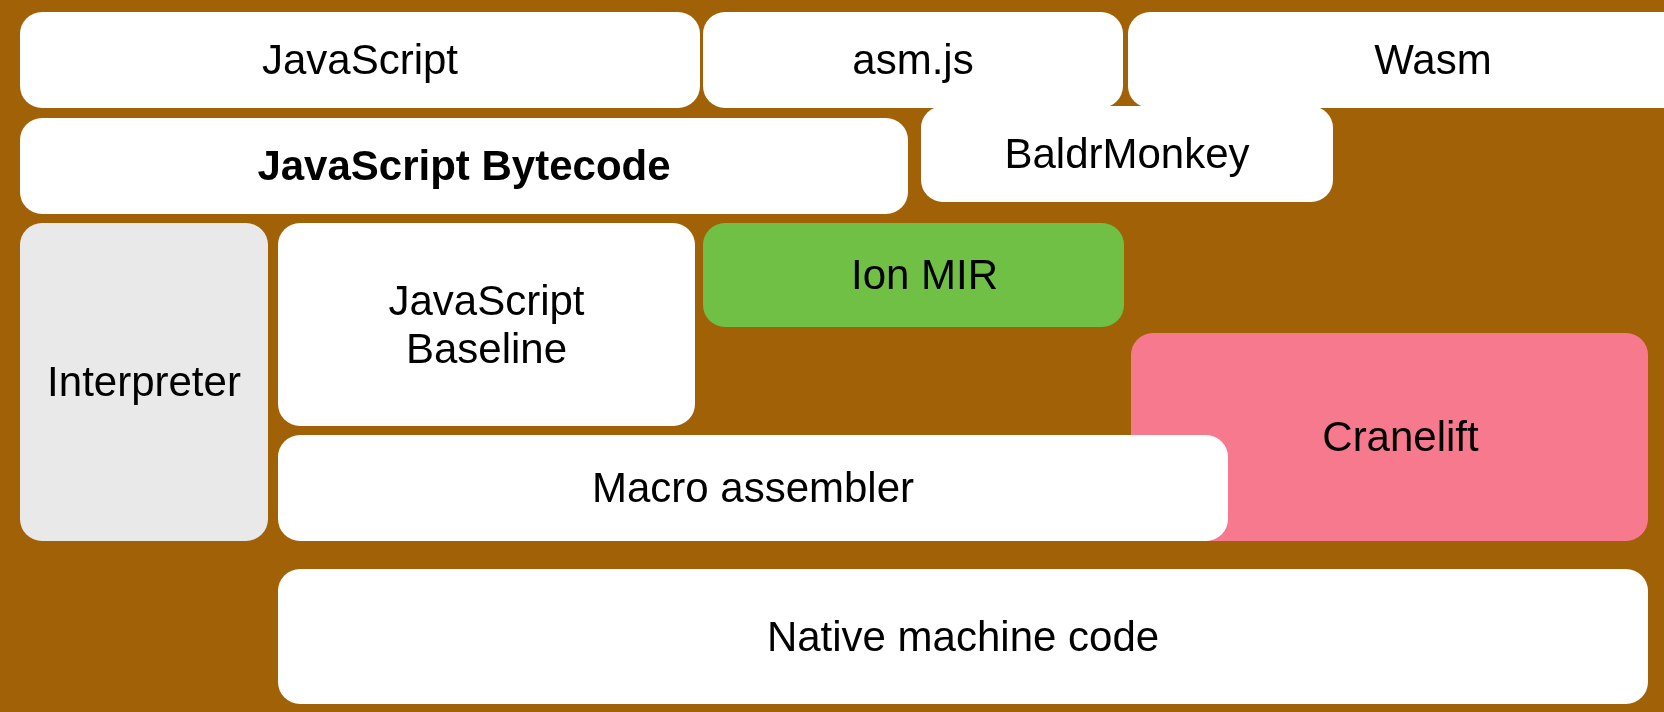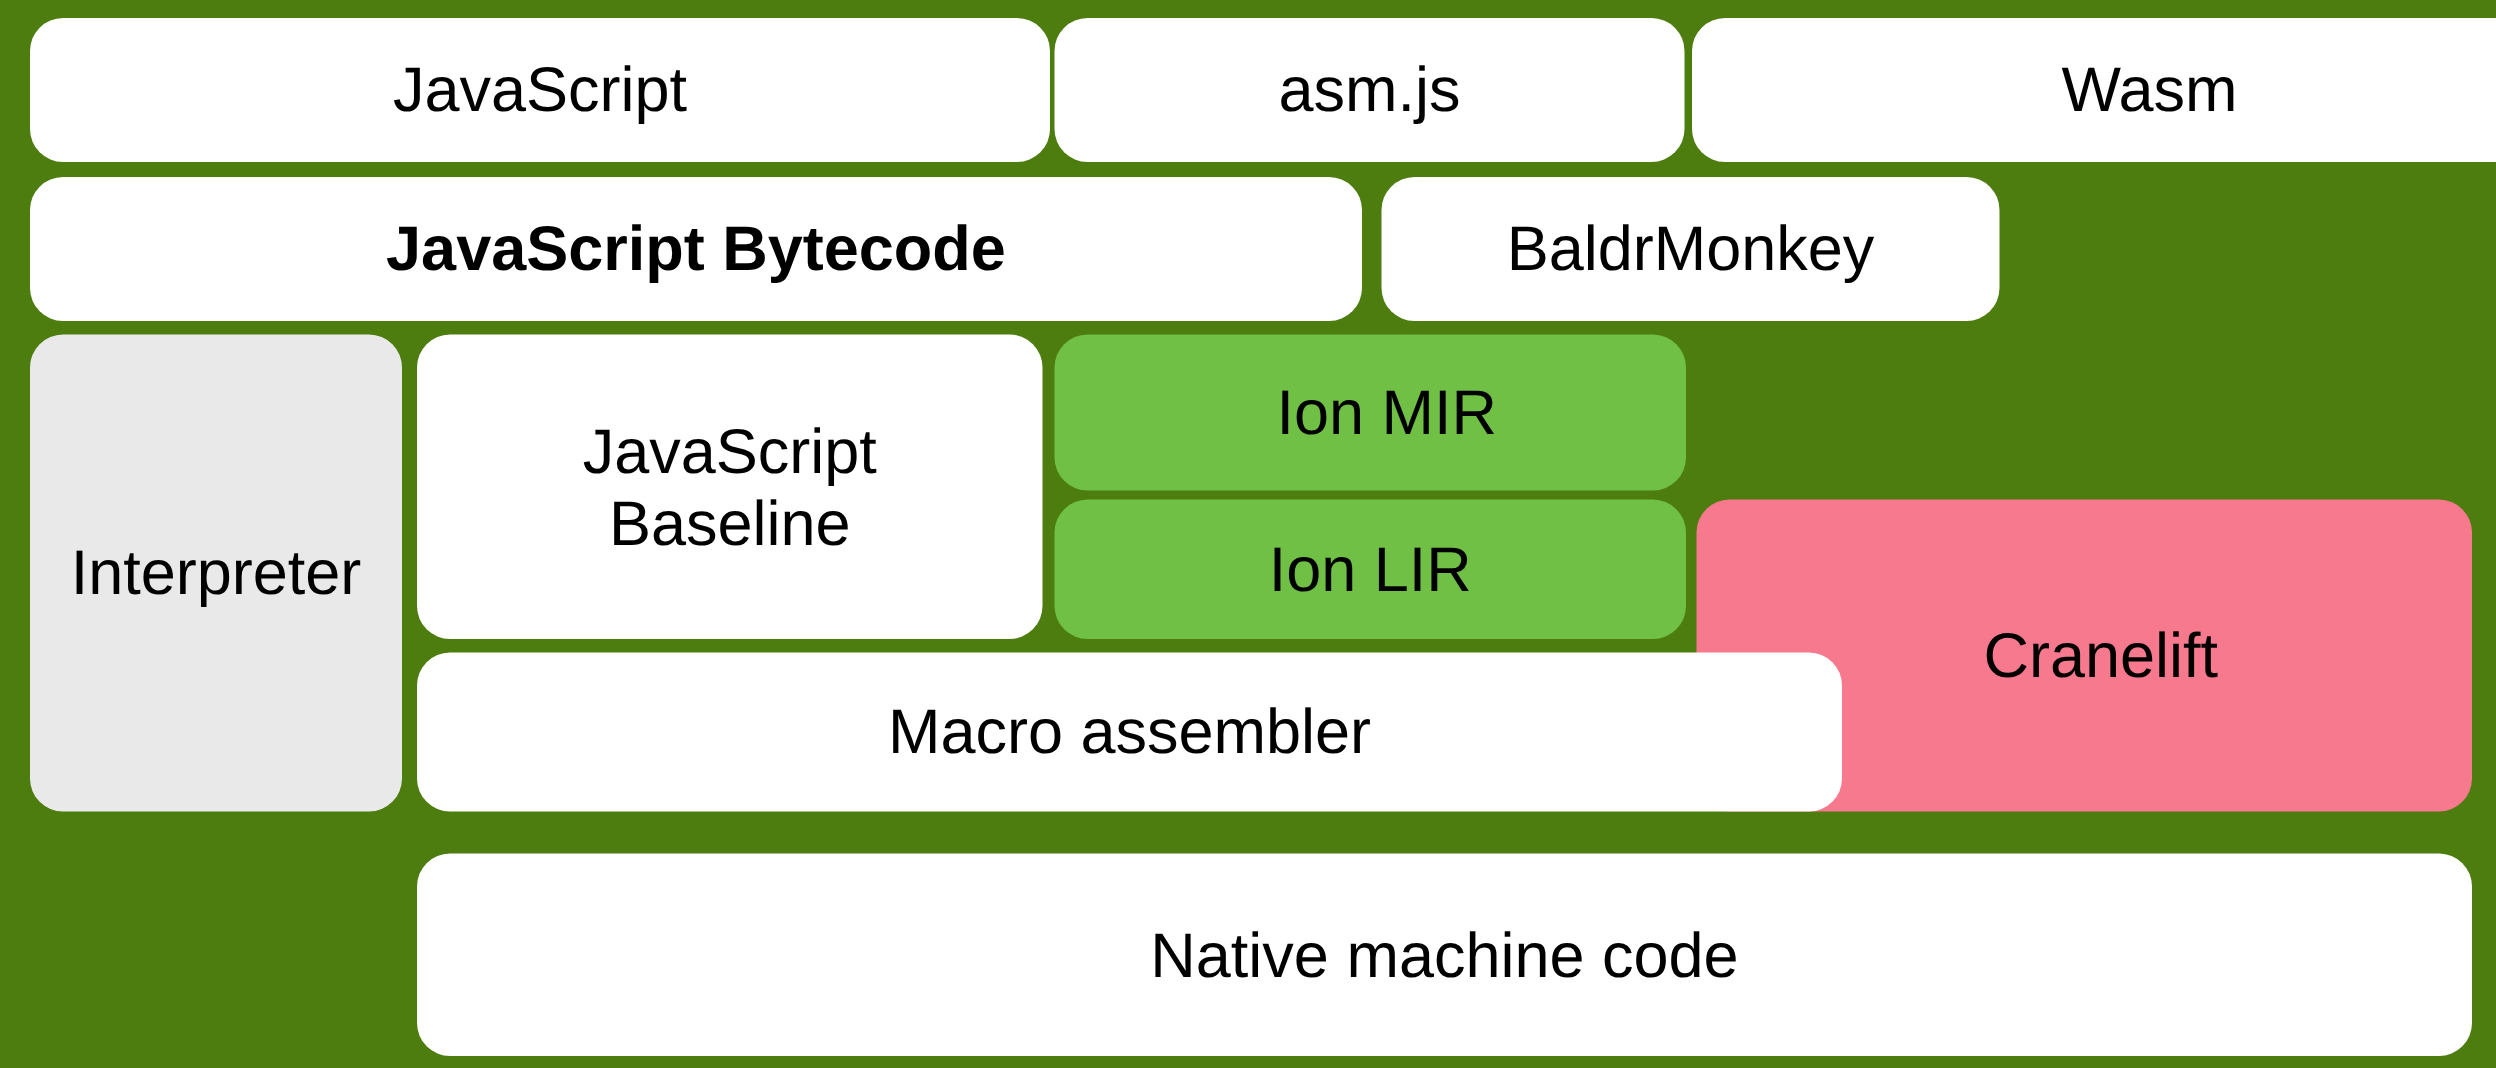--- a/index.html
+++ b/index.html
@@ -5,21 +5,21 @@
 <style>
   html, body {
     margin: 0;
     padding: 0;
     background: #000000;
   }
   #canvas {
     position: relative;
     width: 1664px;
     height: 712px;
-    background: #4d7c0f;
+    background: #a16207;
     overflow: hidden;
     font-family: "Liberation Sans", sans-serif;
   }
   .node {
     position: absolute;
     box-sizing: border-box;
     display: flex;
     align-items: center;
     justify-content: center;
     text-align: center;
@@ -43,30 +43,29 @@
 <div id="canvas">
 
   <div class="node fill-white" style="left:20px; top:12px; width:680px; height:96px;">JavaScript</div>
 
   <div class="node fill-white" style="left:703px; top:12px; width:420px; height:96px;">asm.js</div>
 
   <div class="node fill-white" style="left:1128px; top:12px; width:610px; height:96px;">Wasm</div>
 
   <div class="node fill-white" style="left:20px; top:118px; width:888px; height:96px;font-weight:bold;">JavaScript Bytecode</div>
 
-  <div class="node fill-white" style="left:921px; top:118px; width:412px; height:96px;">BaldrMonkey</div>
+  <div class="node fill-white" style="left:921px; top:106px; width:412px; height:96px;">BaldrMonkey</div>
 
   <div class="node fill-grey" style="left:20px; top:223px; width:248px; height:318px;">Interpreter</div>
 
   <div class="node fill-white" style="left:278px; top:223px; width:417px; height:203px;">JavaScript
 Baseline</div>
 
   <div class="node fill-green" style="left:703px; top:223px; width:421px; height:104px;padding-left:22px;">Ion MIR</div>
 
-  <div class="node fill-green" style="left:703px; top:333px; width:421px; height:93px;">Ion LIR</div>
 
   <div class="node fill-pink" style="left:1131px; top:333px; width:517px; height:208px;padding-left:22px;">Cranelift</div>
 
   <div class="node fill-white" style="left:278px; top:435px; width:950px; height:106px;">Macro assembler</div>
 
   <div class="node fill-white" style="left:278px; top:569px; width:1370px; height:135px;">Native machine code</div>
 
 </div>
 
 </body></html>

